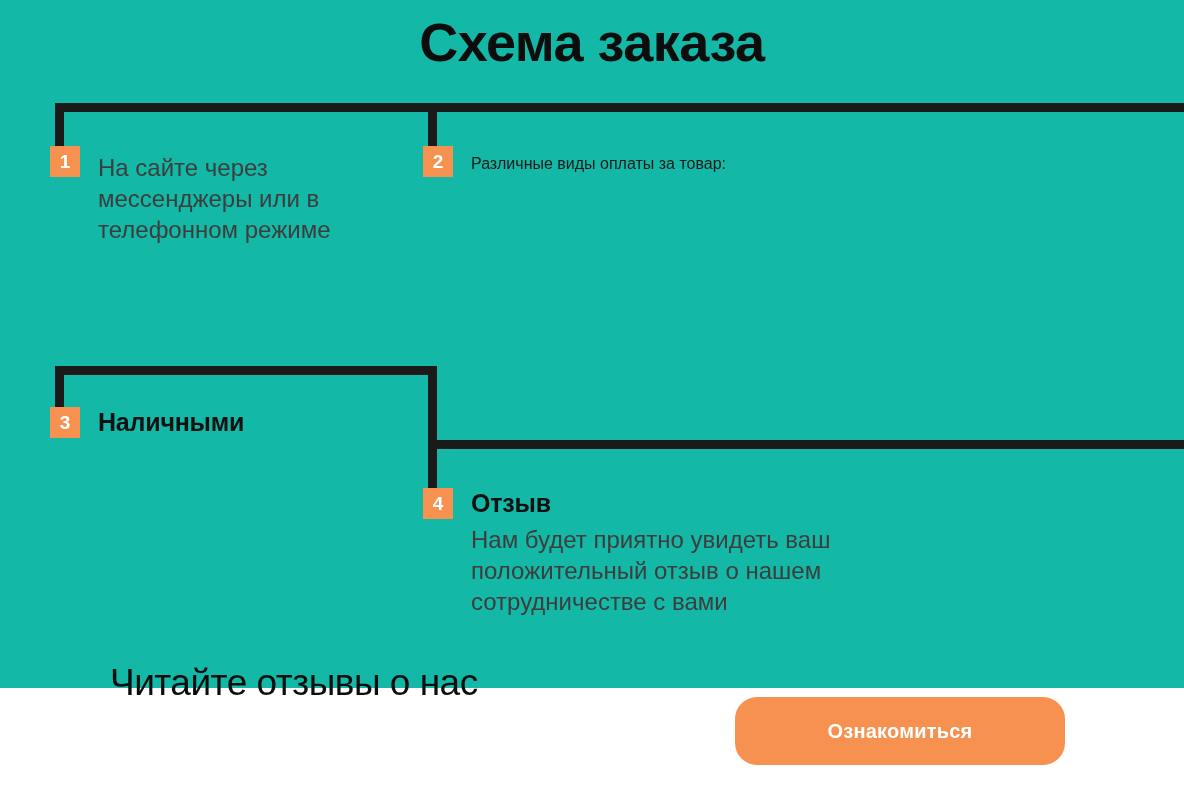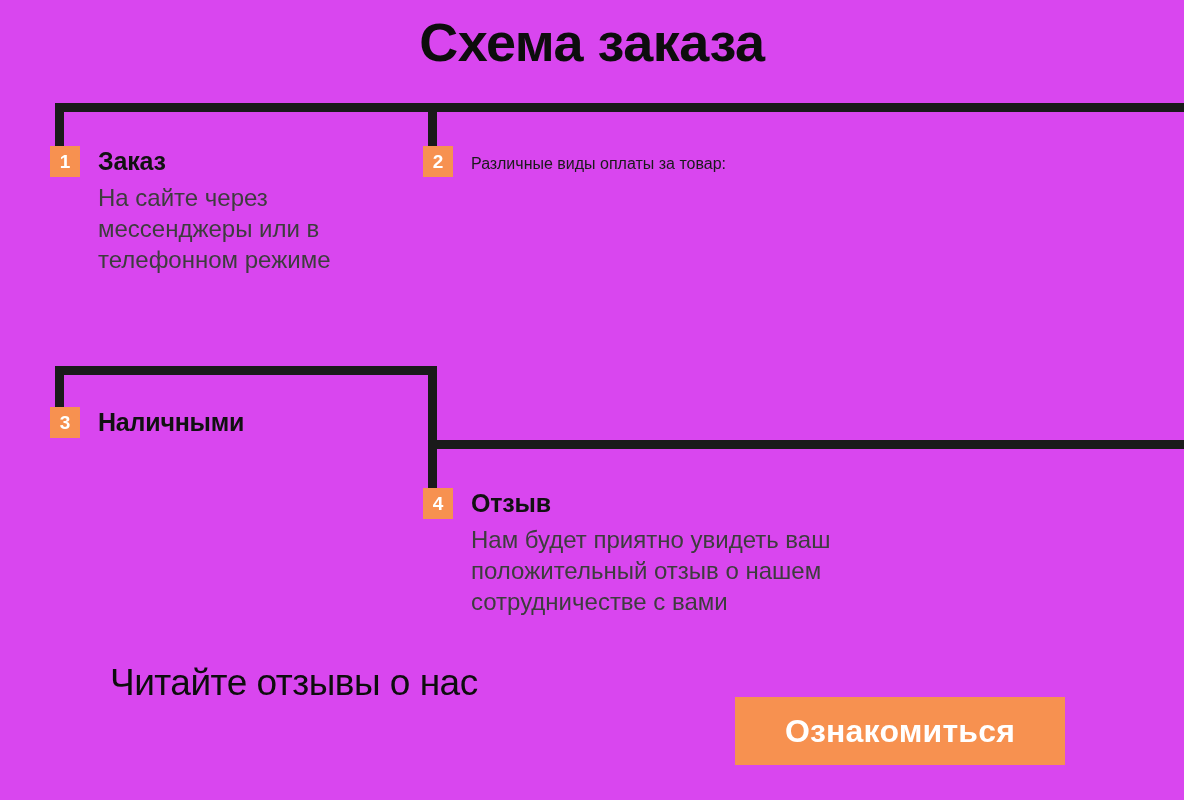--- a/index.html
+++ b/index.html
@@ -8,22 +8,22 @@
     width: 1184px;
     height: 800px;
     background: #ffffff;
     font-family: "Liberation Sans", sans-serif;
     overflow: hidden;
   }
 
   #stage {
     position: relative;
     width: 1184px;
-    height: 800px;
-    background: #d946ef;
+    height: 688px;
+    background: #14b8a6;
   }
 
   
   .page-title {
     position: absolute;
     left: 0;
     top: 8px;
     width: 1184px;
     text-align: center;
     font-size: 54px;
@@ -142,24 +142,24 @@
   }
 
   .cta-button {
     position: absolute;
     left: 735px;
     top: 697px;
     width: 330px;
     height: 68px;
     background: #F79150;
     border: none;
-    border-radius: 0;
+    border-radius: 22px;
     color: #ffffff;
     font-family: "Liberation Sans", sans-serif;
-    font-size: 32px;
+    font-size: 20px;
     font-weight: bold;
     letter-spacing: 0.2px;
     cursor: pointer;
   }
 </style>
 </head>
 <body>
 
 <div id="stage">
 
@@ -169,21 +169,20 @@
   <div class="line drop-1"></div>
   <div class="line drop-2"></div>
   <div class="line rail-mid"></div>
   <div class="line drop-3"></div>
   <div class="line drop-4"></div>
   <div class="line rail-low"></div>
 
   <div class="step" id="step-1">
     <div class="badge">1</div>
     <div class="step-body">
-      <div class="step-heading">Заказ</div>
       <div class="step-text">На сайте через мессенджеры или в телефонном режиме</div>
     </div>
   </div>
 
   <div class="step" id="step-2">
     <div class="badge">2</div>
     <div class="step-body">
       <div class="step-subtitle">Различные виды оплаты за товар:</div>
     </div>
   </div>

